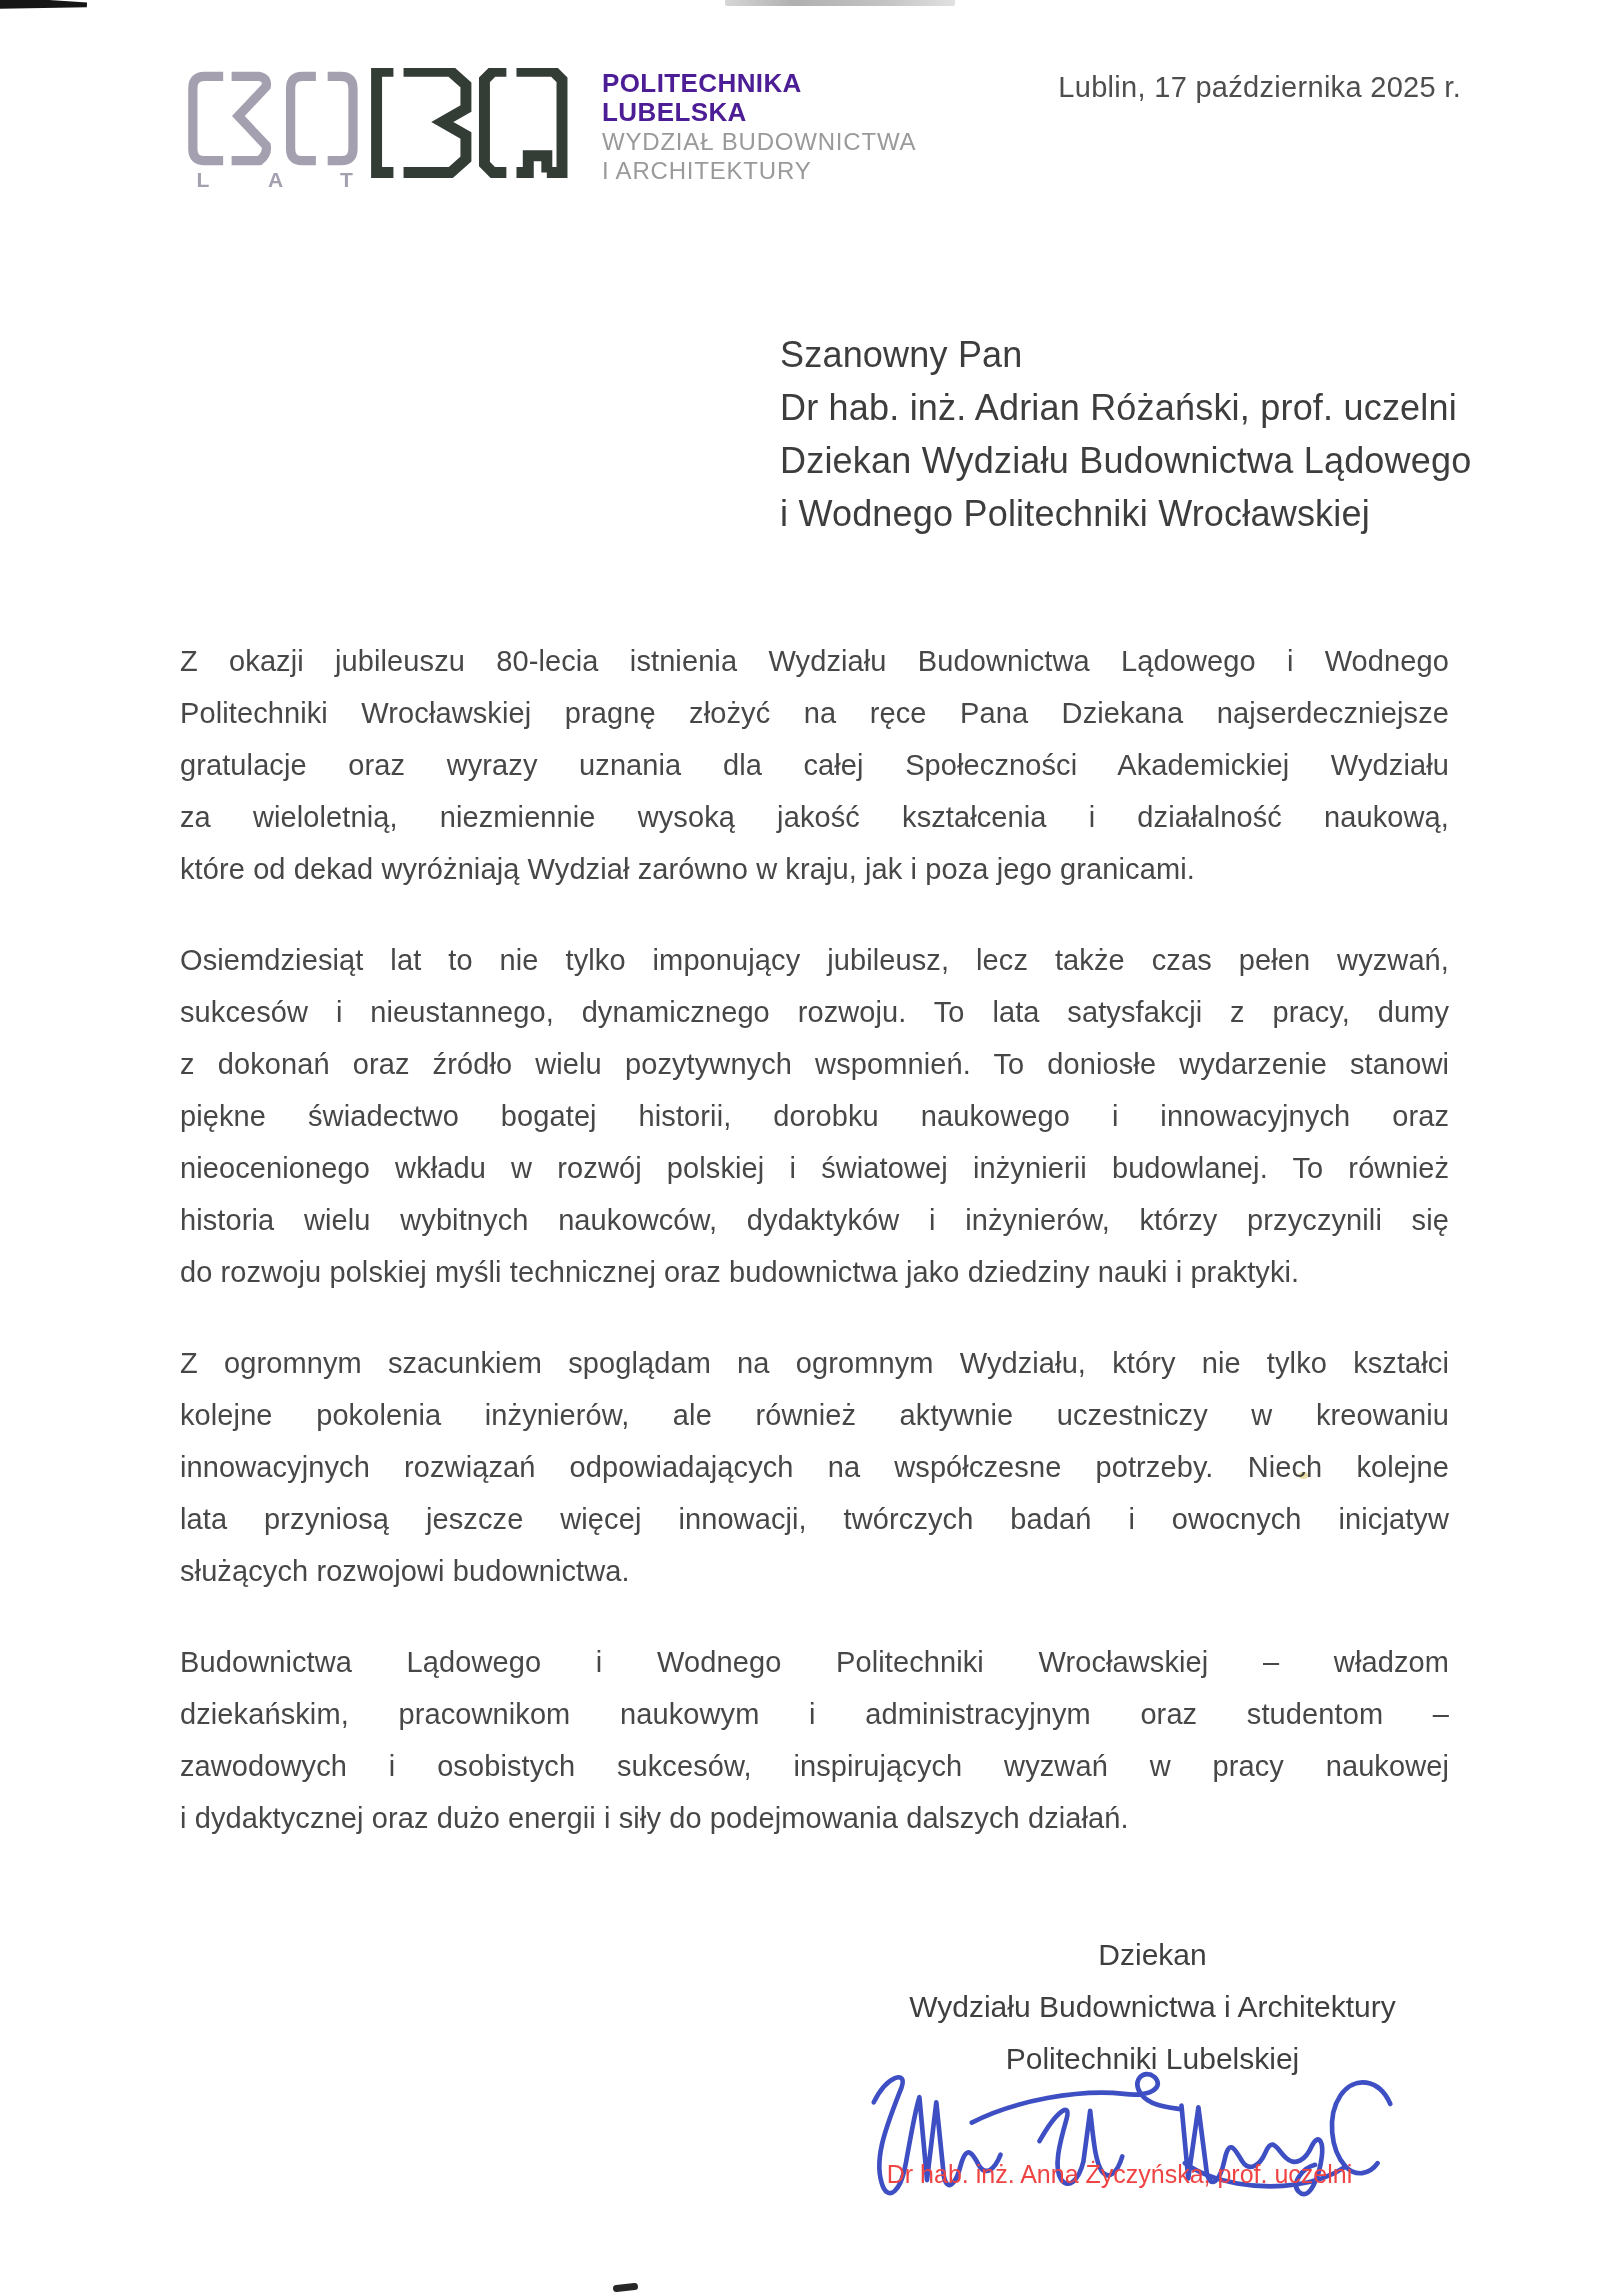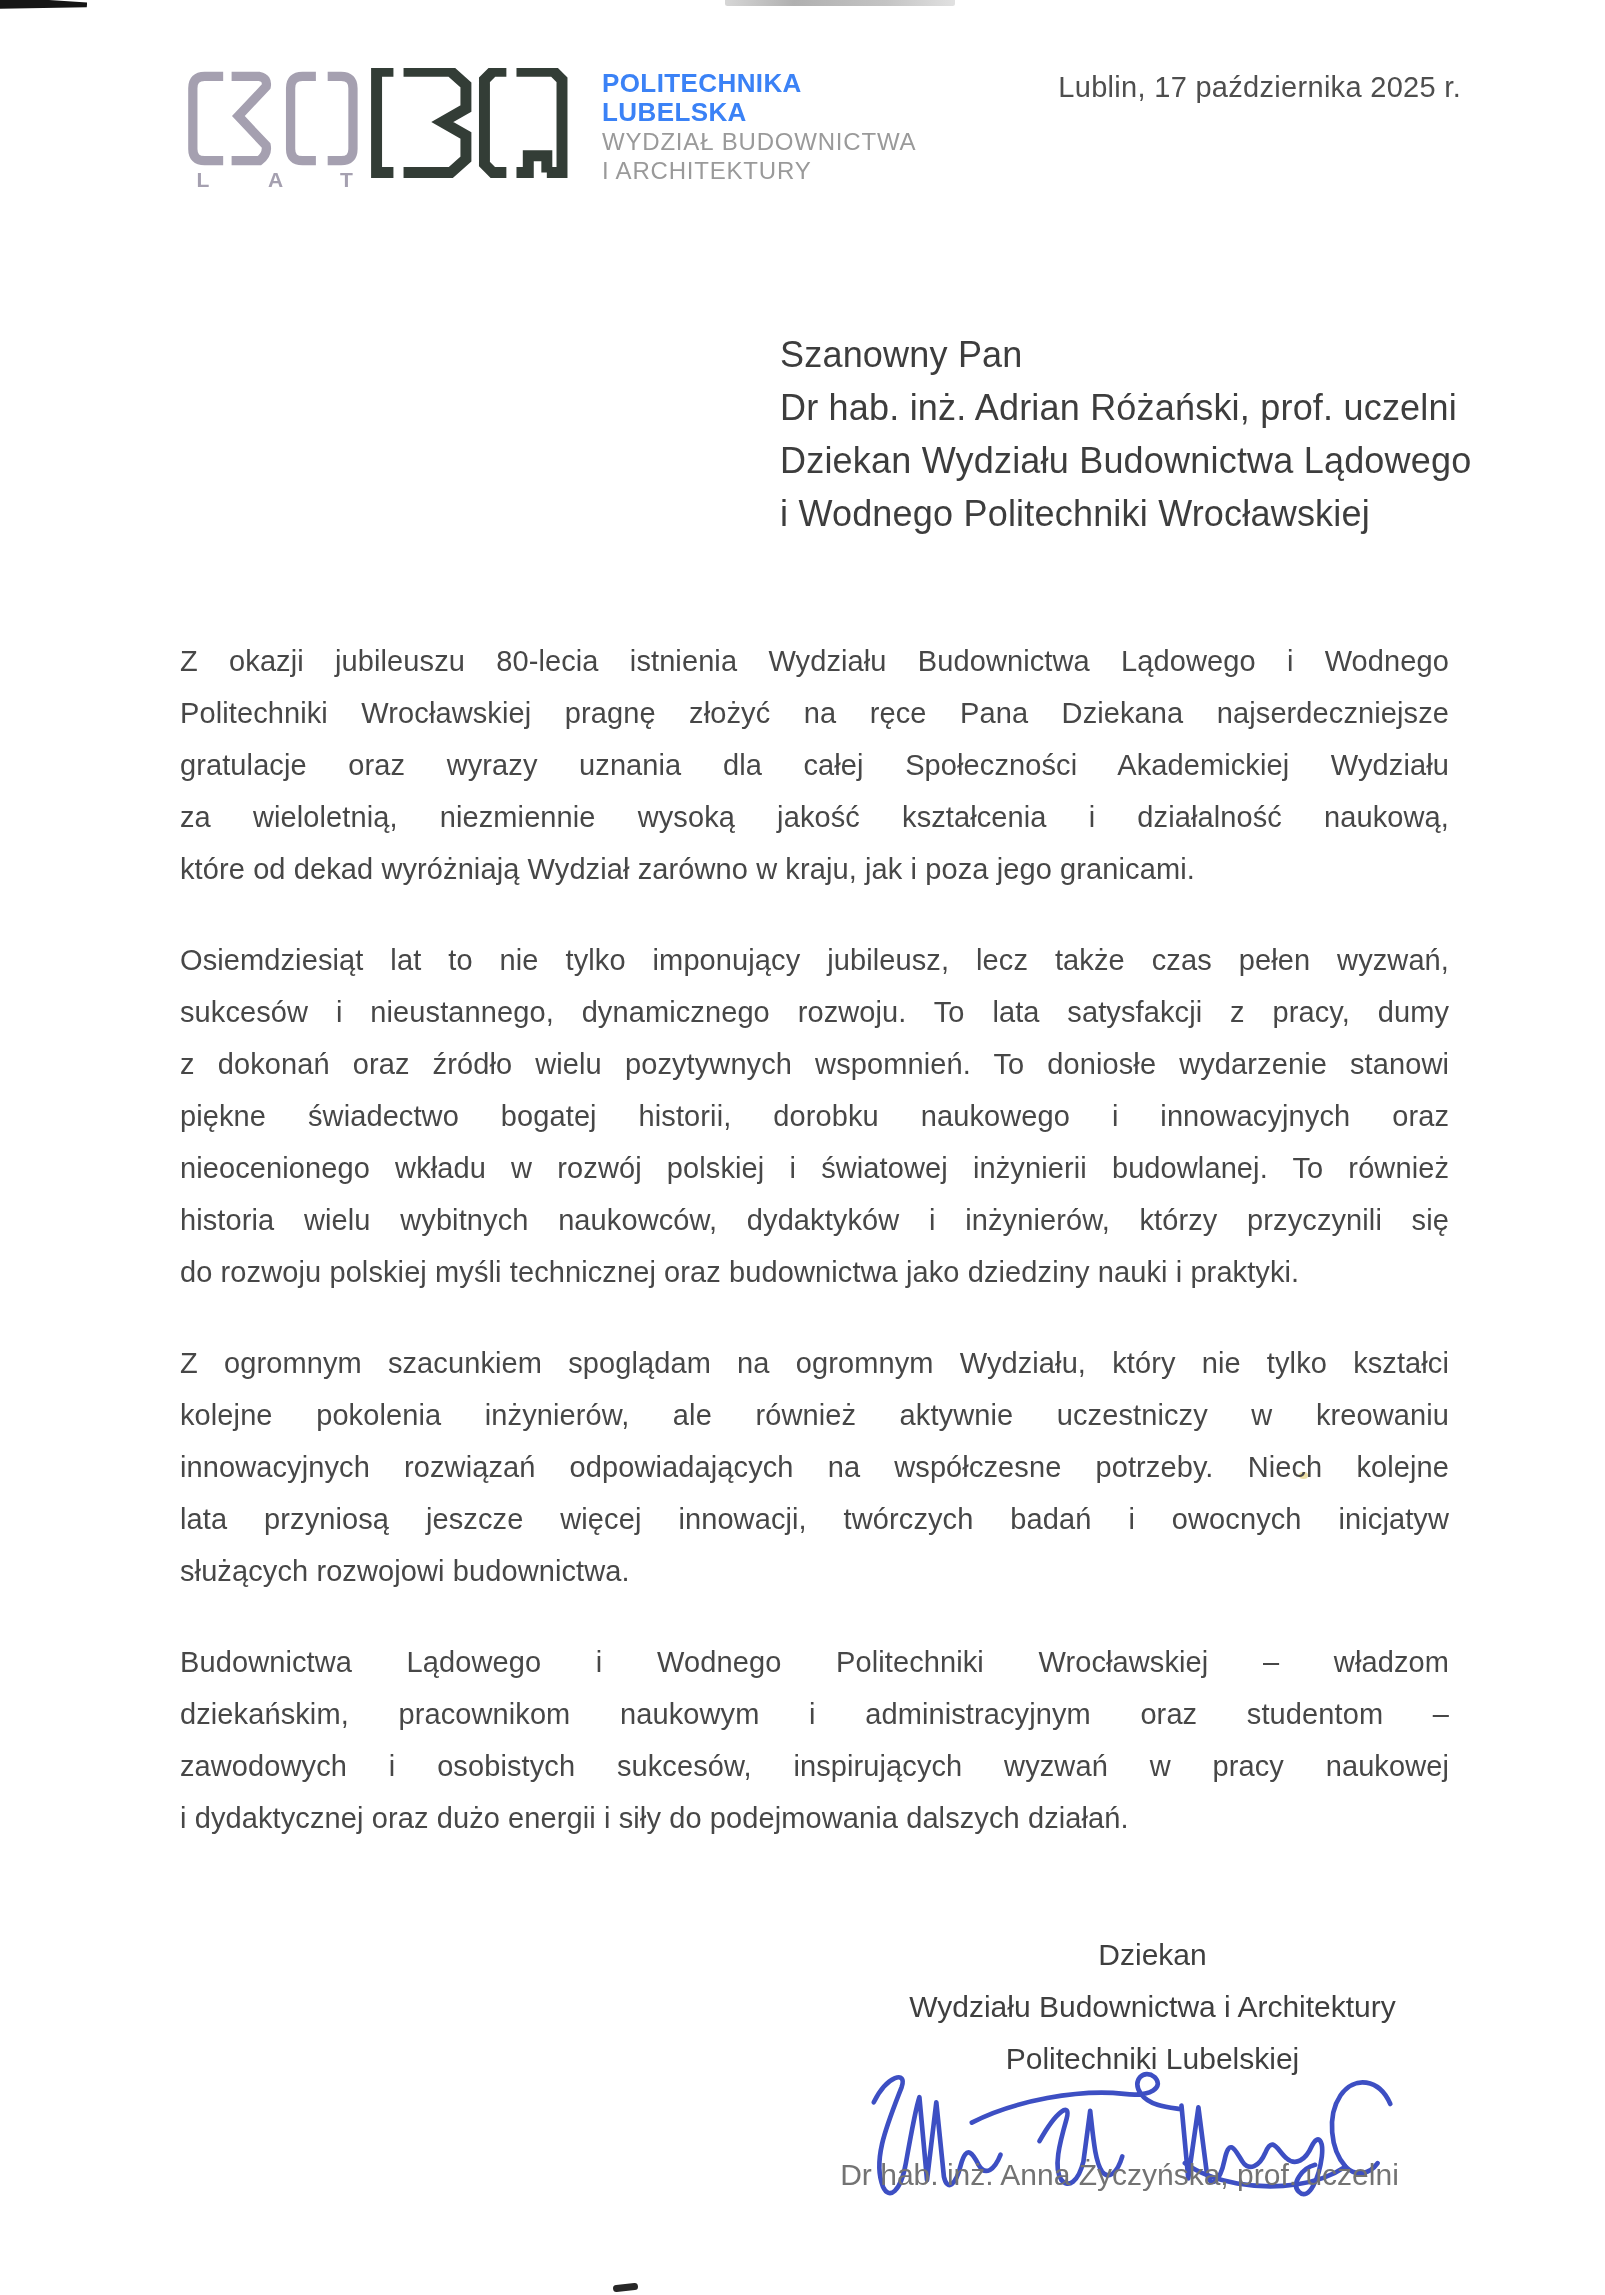--- a/index.html
+++ b/index.html
@@ -34,21 +34,21 @@
   .logo svg{display:block;width:100%;height:100%;}
   .lat-letter{
     position:absolute;top:100px;width:25px;text-align:center;
     font-size:21px;font-weight:700;color:#a5a0b0;
   }
   .lat-l{left:8.4px;} .lat-a{left:81px;} .lat-t{left:152px;}
   .org{
     position:absolute;left:602px;top:69px;line-height:29px;
     letter-spacing:0.4px;white-space:nowrap;
   }
-  .org .inst{font-size:26px;font-weight:700;color:#3b82f6;}
+  .org .inst{font-size:26px;font-weight:700;color:#4c1d95;}
   .org .fac{font-size:24px;font-weight:400;color:#9a9a9a;letter-spacing:0.8px;}
   .dateline{
     position:absolute;right:144px;top:71px;
     font-size:29px;color:#4e4e4e;letter-spacing:0.3px;white-space:nowrap;
   }
   
   .recipient{
     position:absolute;left:780px;top:328px;
     font-size:36px;color:#3d3d3d;line-height:53px;
     letter-spacing:0.2px;white-space:nowrap;
@@ -67,21 +67,21 @@
   .bline.final{text-align-last:left;white-space:nowrap;}
   
   .sig-title{
     position:absolute;left:844px;top:1929px;width:617px;
     text-align:center;font-size:30px;color:#3f3f3f;line-height:52px;
   }
   .sig-svg{position:absolute;left:845px;top:2060px;width:558px;height:148px;}
   .sig-svg svg{display:block;width:100%;height:100%;}
   .sig-name{
     position:absolute;left:786px;top:2156px;width:667px;
-    text-align:center;font-size:30px;color:#737373;line-height:37px;white-space:nowrap;
+    text-align:center;font-size:25px;color:#ef4444;line-height:37px;white-space:nowrap;
   }
 </style>
 </head>
 <body>
 
 <div class="page">
 
   <div class="mark-topleft"></div>
   <div class="mark-topcenter"></div>
   <div class="mark-bottom"></div>

